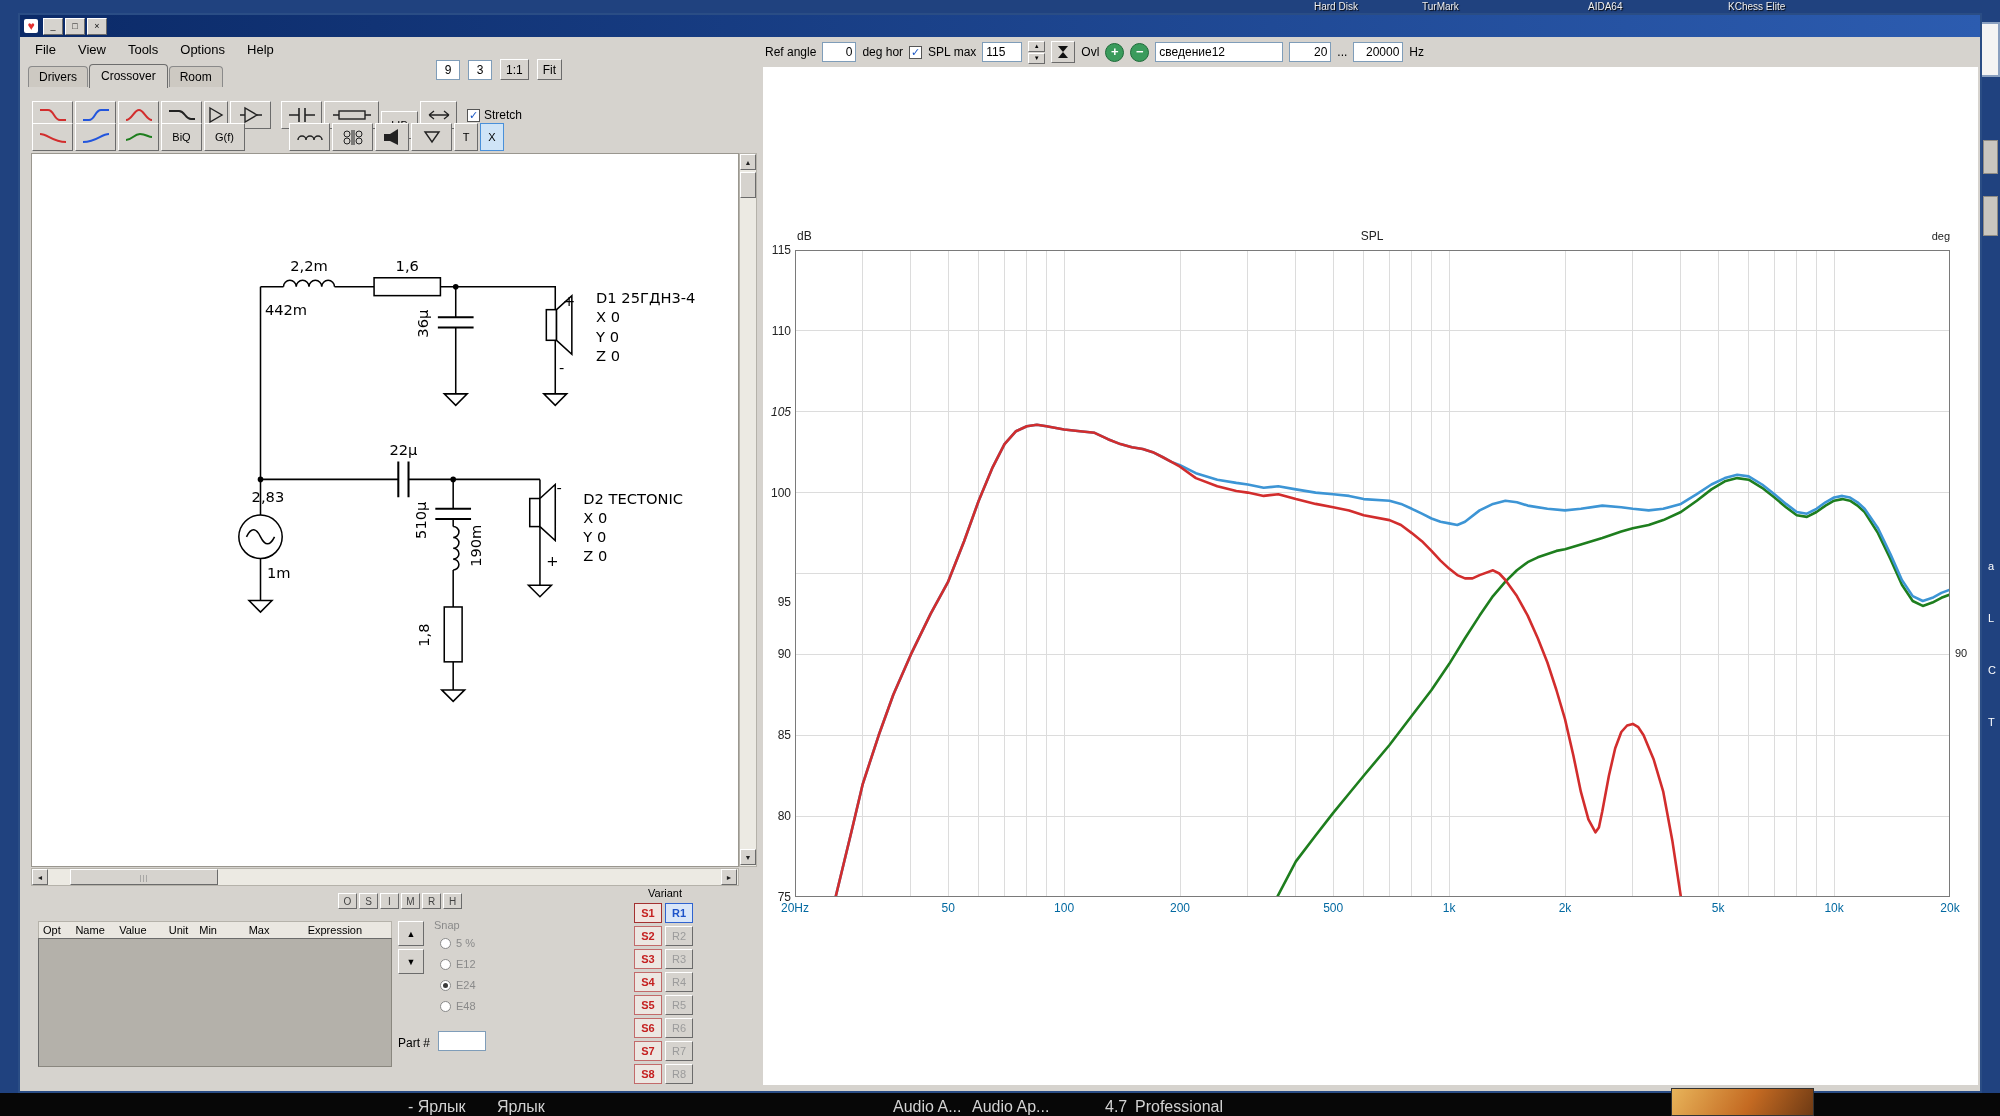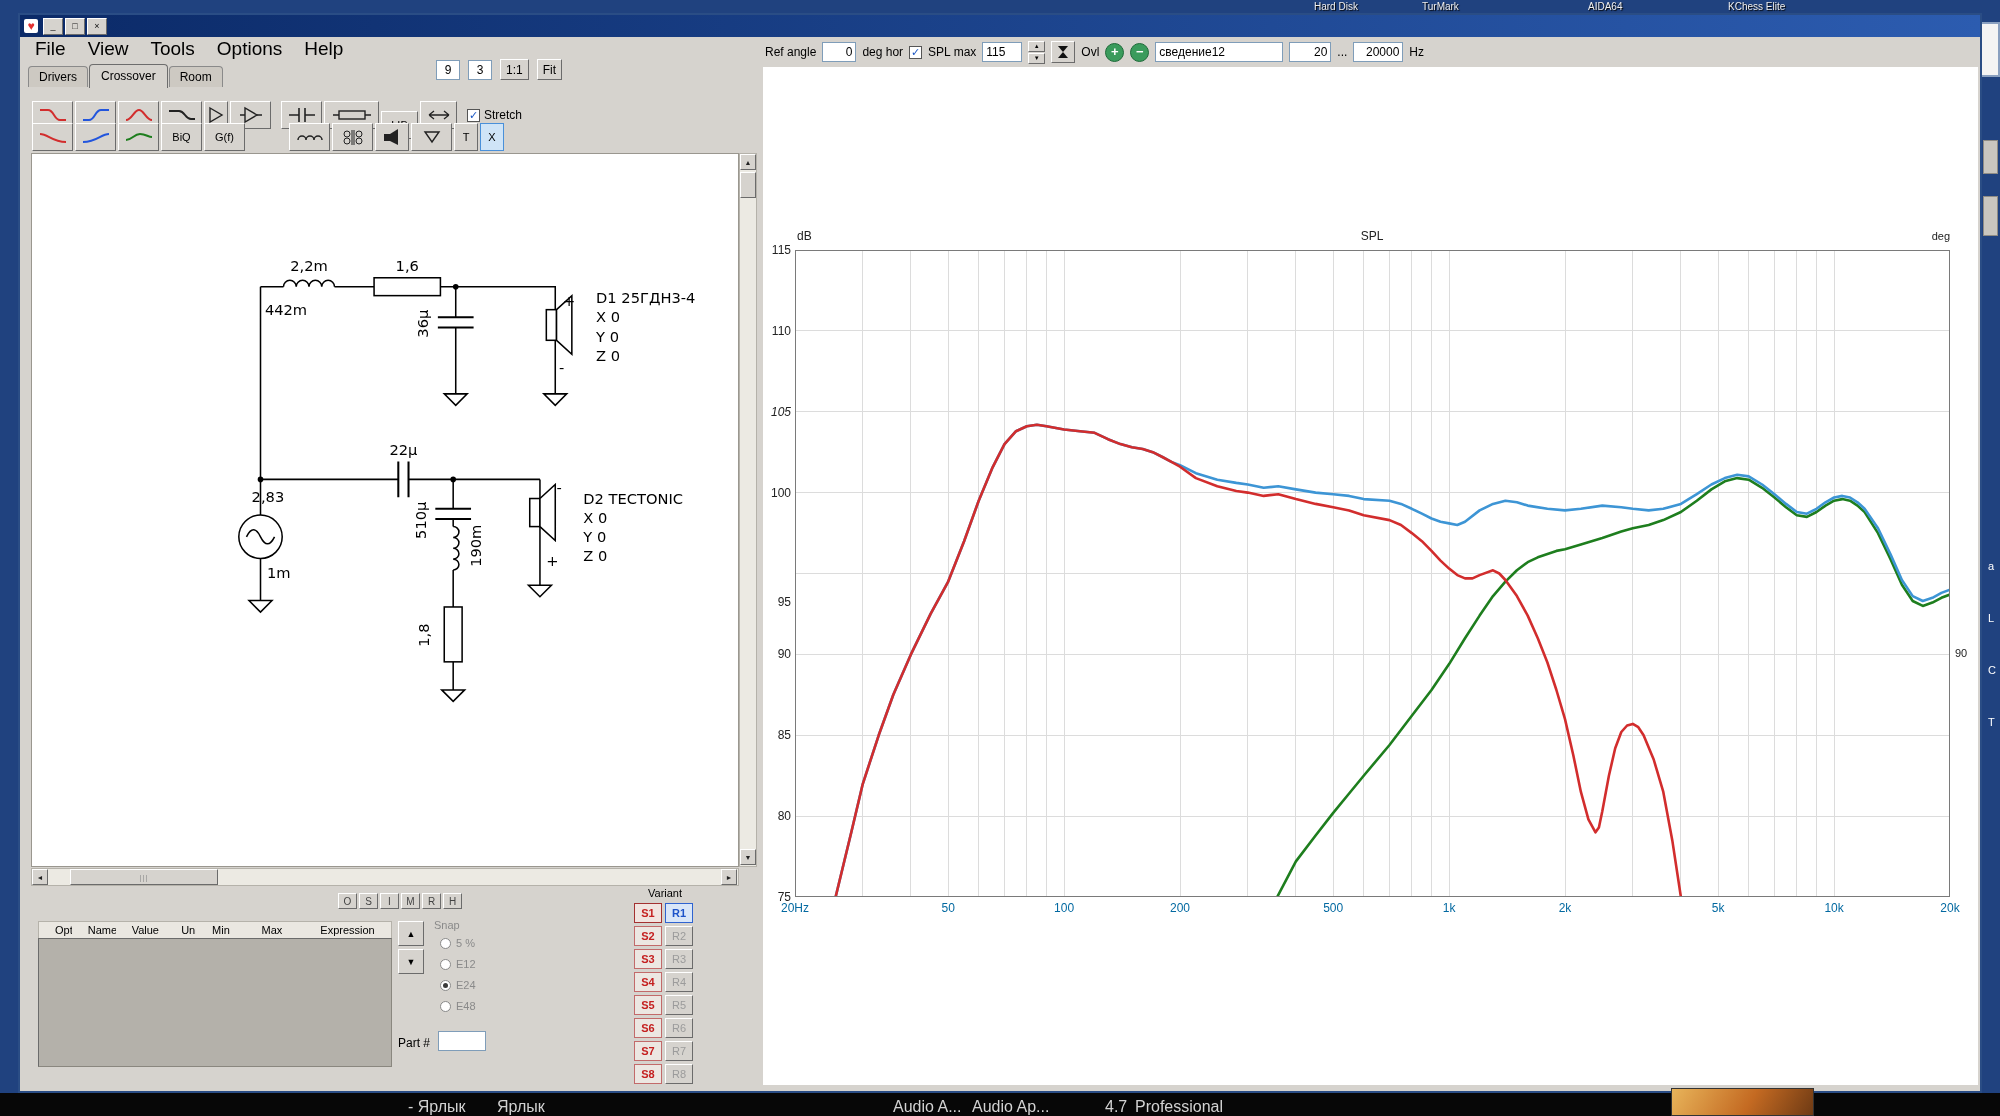--- a/index.html
+++ b/index.html
@@ -14,21 +14,21 @@
 
   
   .app-window { position:absolute; left:18px; top:13px; width:1964px; height:1080px; border:2px solid #2a4d85; background:#d6d3ce; }
   .titlebar { position:absolute; left:0; top:0; width:100%; height:22px; background:linear-gradient(to right,#0b2a68,#2c5cb0); display:flex; align-items:center; padding:0 4px; }
   .app-icon { width:14px; height:14px; margin-right:5px; color:#e13030; font-size:12px; line-height:14px; text-align:center; background:#fff; border-radius:2px; }
   .title-text { color:#fff; font-size:13px; font-weight:bold; white-space:nowrap; overflow:hidden; flex:1; }
   .win-btns { display:flex; gap:2px; }
   .win-btn { width:20px; height:17px; background:#d6d3ce; border:1px solid #fff; border-right-color:#6b6b6b; border-bottom-color:#6b6b6b; font-size:9px; display:flex; align-items:center; justify-content:center; color:#111; }
 
   .menubar { position:absolute; left:4px; top:22px; height:24px; display:flex; align-items:center; }
-  .menu-item { padding:3px 11px; font-size:19px; }
+  .menu-item { padding:3px 11px; font-size:13px; }
 
   .tabs { position:absolute; left:8px; top:50px; height:22px; display:flex; align-items:flex-end; }
   .tab { font-size:12px; padding:3px 10px; background:#cdc9c2; border:1px solid #8a8a8a; border-bottom:none; border-radius:4px 4px 0 0; margin-right:1px; }
   .tab.active { background:#d6d3ce; position:relative; top:1px; padding:4px 11px 5px; border-color:#6d6d6d; }
 
   .view-controls { position:absolute; left:416px; top:44px; display:flex; align-items:center; gap:8px; }
   .tinput { background:#fff; border:1px solid #7f9db9; height:20px; font-size:12px; font-family:inherit; padding:0 3px; }
   .grid-num { width:24px; text-align:center; }
   .btn { background:#d6d3ce; border:1px solid #fff; border-right-color:#6b6b6b; border-bottom-color:#6b6b6b; font-size:12px; display:flex; align-items:center; justify-content:center; }
   .small-btn { height:21px; padding:0 5px; }
@@ -56,21 +56,21 @@
   .vcol { position:absolute; top:888px; display:flex; flex-direction:column; gap:3px; }
   #variant-s { left:614px; } #variant-r { left:645px; }
   .vbtn { width:28px; height:20px; display:flex; align-items:center; justify-content:center; font-size:11px; background:#d6d3ce; border:1px solid #fff; border-right-color:#6b6b6b; border-bottom-color:#6b6b6b; }
   .vbtn.s { color:#c42020; font-weight:bold; border:1px solid #c26a6a; background:#ece7e2; }
   .vbtn.s-active { border:1px solid #a33030; background:#f1e4e0; }
   .vbtn.r { color:#9b9b9b; }
   .vbtn.r-active { color:#1d53c9; font-weight:bold; border:1px solid #2f63d0; background:#d9e6f8; }
 
   #param-table { position:absolute; left:18px; top:906px; width:354px; height:146px; }
   #table-headers { display:flex; height:17px; align-items:center; background:#eae7e1; border:1px solid #b5b2aa; border-bottom:none; }
-  .th { font-size:11px; padding-left:16px; white-space:nowrap; overflow:hidden; }
+  .th { font-size:11px; padding-left:4px; white-space:nowrap; overflow:hidden; }
   #table-body { height:129px; background:#b4b1aa; border:1px solid #8a877f; border-top-color:#6b6b6b; border-left-color:#6b6b6b; }
   #updown { position:absolute; left:378px; top:906px; display:flex; flex-direction:column; gap:3px; }
   .ud-btn { width:26px; height:25px; font-size:9px; }
   #snap-label { position:absolute; left:414px; top:904px; font-size:11px; color:#8a8a8a; }
   #snap-options { position:absolute; left:420px; top:922px; display:flex; flex-direction:column; gap:9px; }
   .radio-row { display:flex; align-items:center; gap:5px; }
   .radio { width:11px; height:11px; border-radius:50%; background:#fff; border:1px solid #8a8a8a; position:relative; }
   .radio-dot { position:absolute; left:2px; top:2px; width:5px; height:5px; border-radius:50%; background:#3a3a3a; }
   .radio-label { font-size:11px; color:#8a8a8a; }
   #part-label { position:absolute; left:378px; top:1021px; font-size:12px; }

